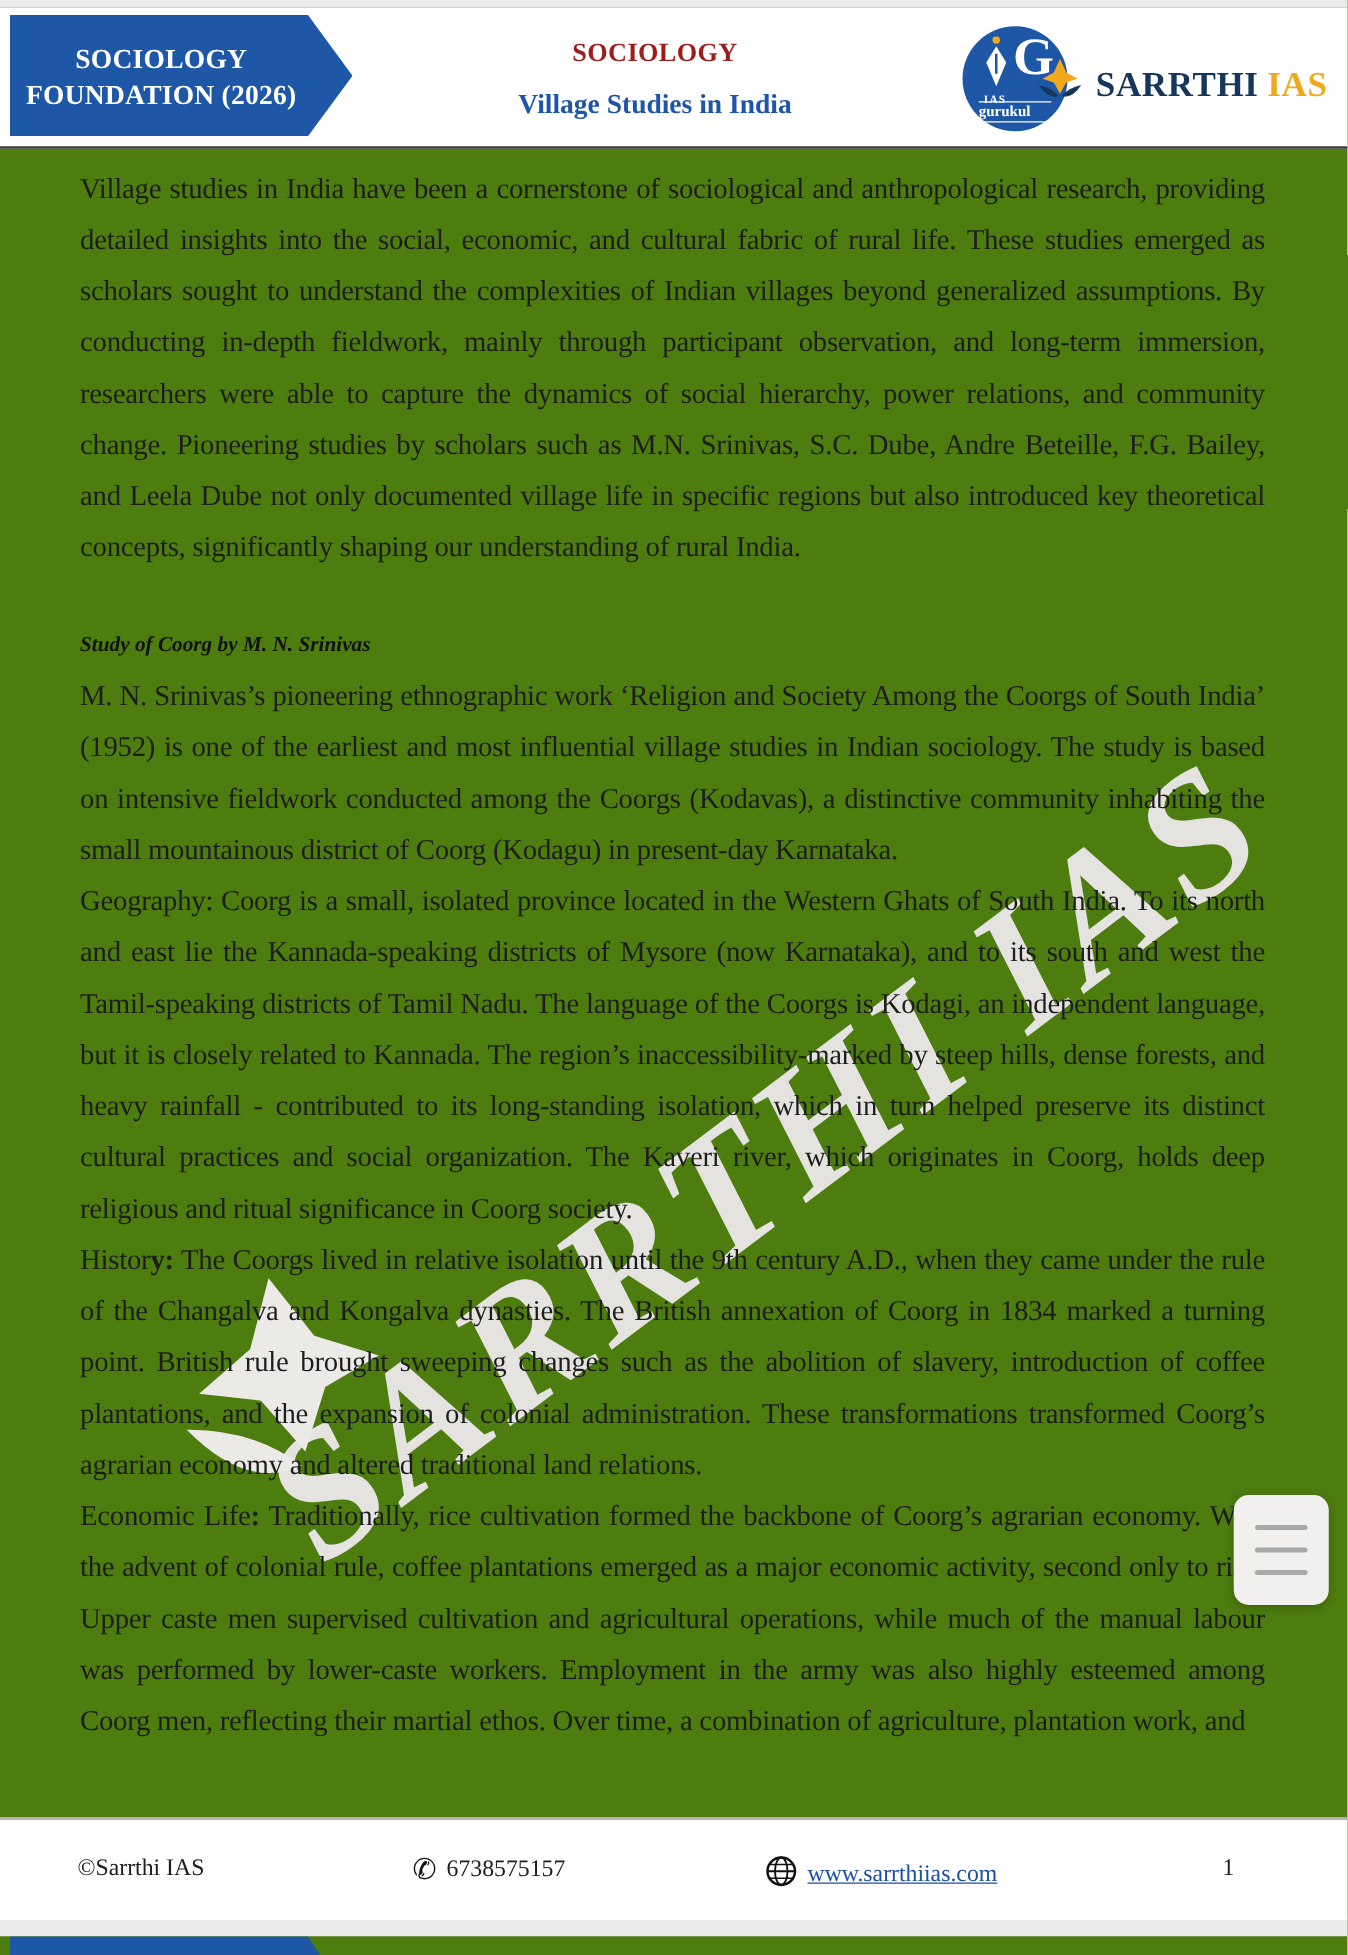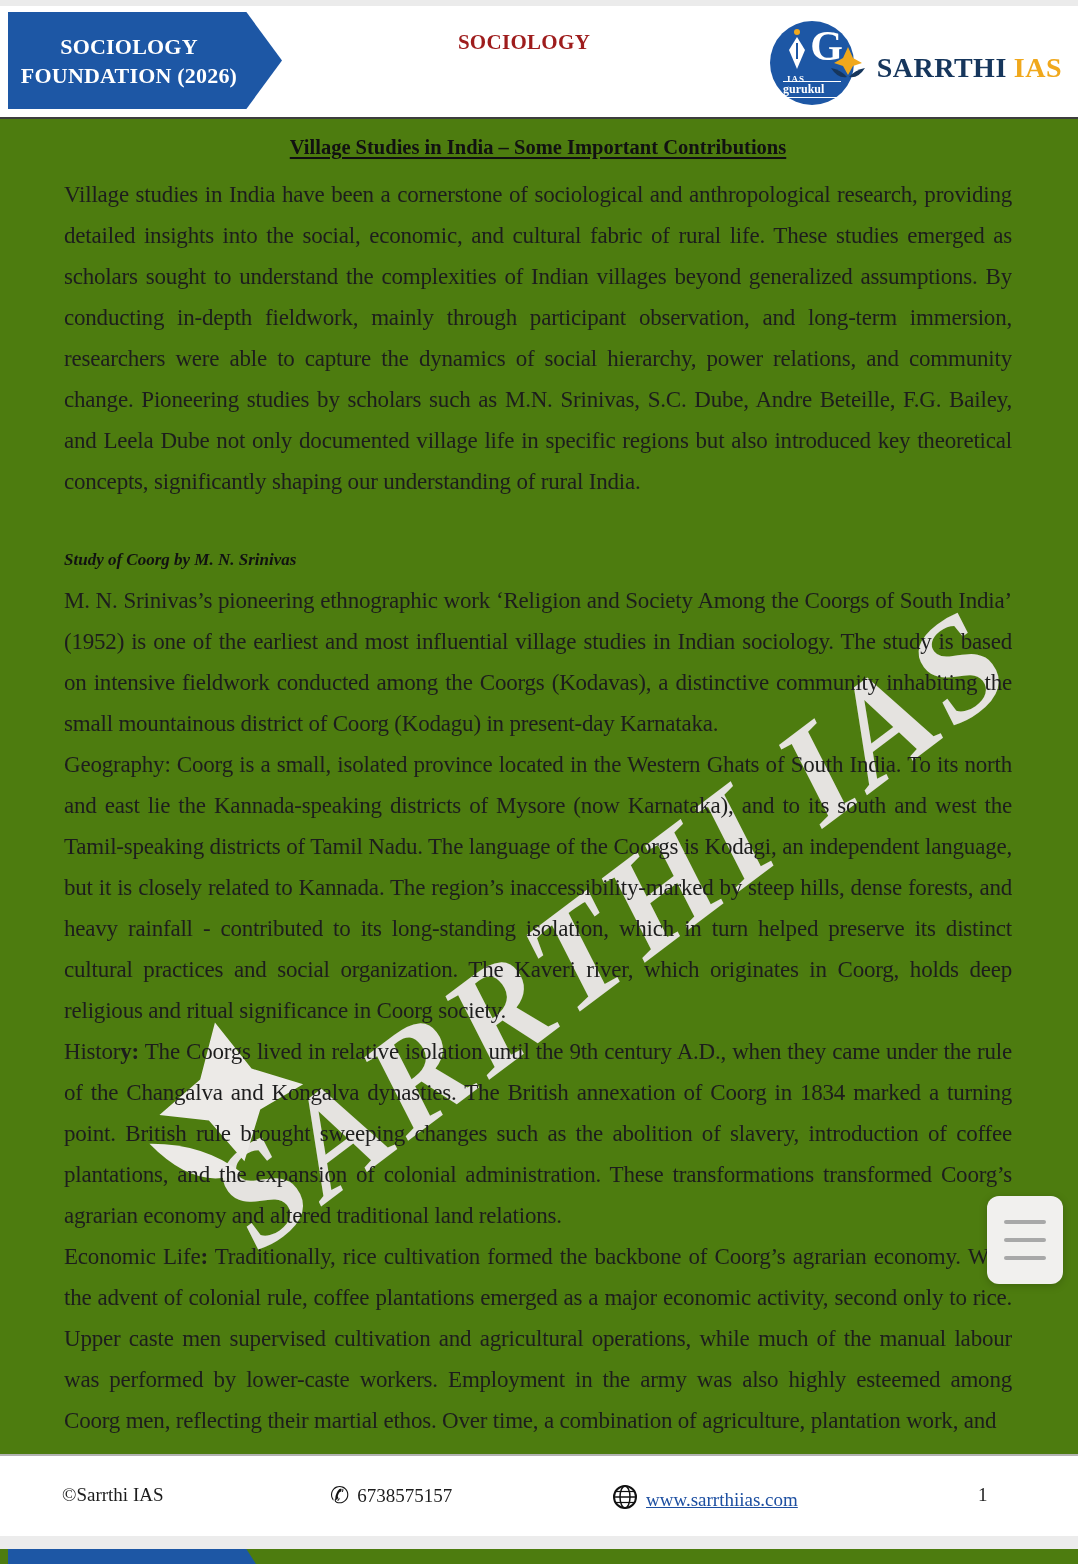--- a/index.html
+++ b/index.html
@@ -81,20 +81,21 @@
   <div class="top-strip"></div>
 
   <div class="header">
     <div class="banner">
       <span>SOCIOLOGY</span>
       <span>FOUNDATION (2026)</span>
     </div>
 
     <div class="header-center">
       <div class="subject">SOCIOLOGY</div>
+      <div class="topic">Village Studies in India</div>
     </div>
 
     <div class="gurukul">
       <span class="g-nib">
         <svg width="24" height="42" viewBox="0 0 24 42">
           <circle cx="12" cy="3" r="3" fill="#f0a81c"></circle>
           <path d="M12 8 L20 21 L12 40 L4 21 Z" fill="#ffffff"></path>
           <line x1="12" y1="14" x2="12" y2="30" stroke="#1d57a5" stroke-width="2"></line>
         </svg>
       </span>
@@ -119,21 +120,20 @@
 
   <div class="watermark">SARRTHI IAS</div>
   <span class="wm-swoosh">
     <svg width="210" height="210" viewBox="0 0 40 40">
       <path d="M20 2 L25 12 L34 17 L25 20 L20 29 L15 20 L6 17 L15 12 Z" fill="#eceae7"></path>
       <path d="M3 22 Q10 33 19 31 Q13 24 3 22 Z" fill="#eceae7"></path>
     </svg>
   </span>
 
   <div class="content">
-    <h1 class="doc-title">Village Studies in India – Some Important Contributions</h1>
     <div>
         <p class="para"><span>Village studies in India have been a cornerstone of sociological and anthropological research, providing detailed insights into the social, economic, and cultural fabric of rural life. These studies emerged as scholars sought to understand the complexities of Indian villages beyond generalized assumptions. By conducting in-depth fieldwork, mainly through participant observation, and long-term immersion, researchers were able to capture the dynamics of social hierarchy, power relations, and community change. Pioneering studies by scholars such as M.N. Srinivas, S.C. Dube, Andre Beteille, F.G. Bailey, and Leela Dube not only documented village life in specific regions but also introduced key theoretical concepts, significantly shaping our understanding of rural India.</span></p>
         <h2 class="section-heading"><span>Study of Coorg by M. N. Srinivas</span></h2>
         <p class="para"><span>M. N. Srinivas’s pioneering ethnographic work ‘Religion and Society Among the Coorgs of South India’ (1952) is one of the earliest and most influential village studies in Indian sociology. The study is based on intensive fieldwork conducted among the Coorgs (Kodavas), a distinctive community inhabiting the small mountainous district of Coorg (Kodagu) in present-day Karnataka.</span></p>
         <p class="para"><span>Geography: Coorg is a small, isolated province located in the Western Ghats of South India. To its north and east lie the Kannada-speaking districts of Mysore (now Karnataka), and to its south and west the Tamil-speaking districts of Tamil Nadu. The language of the Coorgs is Kodagi, an independent language, but it is closely related to Kannada. The region’s inaccessibility-marked by steep hills, dense forests, and heavy rainfall - contributed to its long-standing isolation, which in turn helped preserve its distinct cultural practices and social organization. The Kaveri river, which originates in Coorg, holds deep religious and ritual significance in Coorg society.</span></p>
         <p class="para"><span>Histor</span><span class="seg-bold">y:</span><span> The Coorgs lived in relative isolation until the 9th century A.D., when they came under the rule of the Changalva and Kongalva dynasties. The British annexation of Coorg in 1834 marked a turning point. British rule brought sweeping changes such as the abolition of slavery, introduction of coffee plantations, and the expansion of colonial administration. These transformations transformed Coorg’s agrarian economy and altered traditional land relations.</span></p>
         <p class="para"><span>Economic Life</span><span class="seg-bold">:</span><span> Traditionally, rice cultivation formed the backbone of Coorg’s agrarian economy. With the advent of colonial rule, coffee plantations emerged as a major economic activity, second only to rice. Upper caste men supervised cultivation and agricultural operations, while much of the manual labour was performed by lower-caste workers. Employment in the army was also highly esteemed among Coorg men, reflecting their martial ethos. Over time, a combination of agriculture, plantation work, and</span></p>
       </div>
   </div>
 

